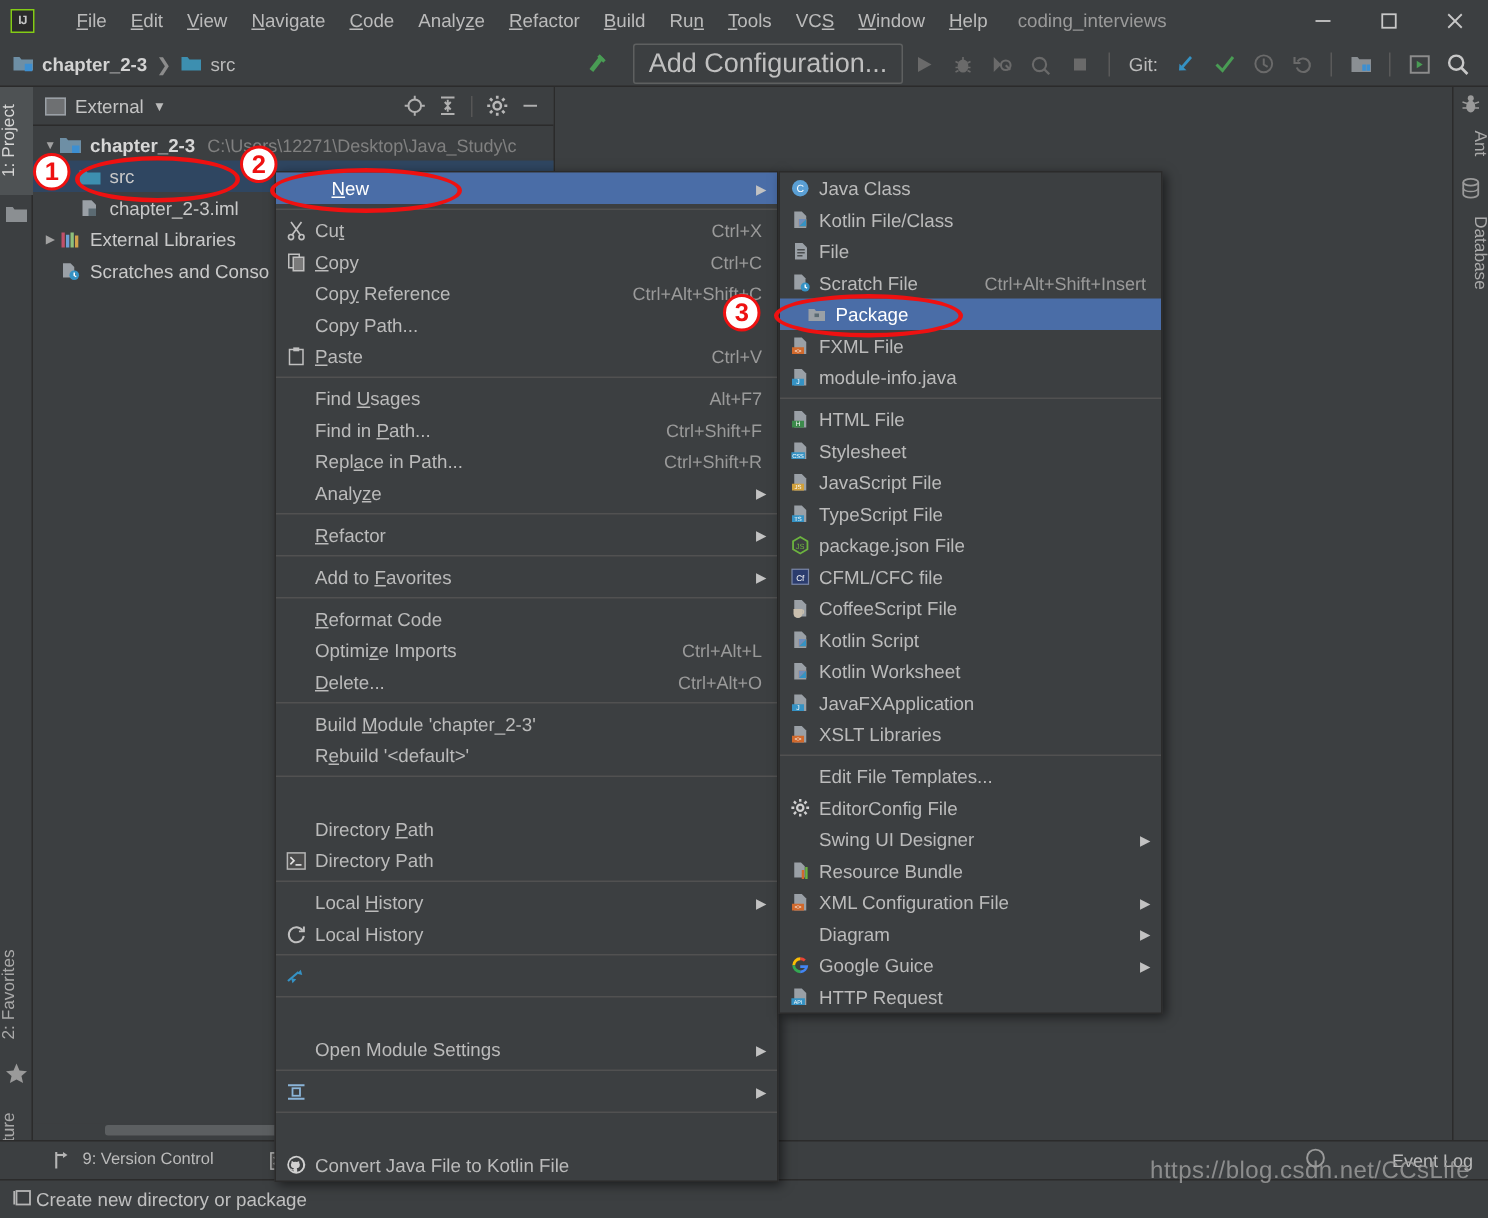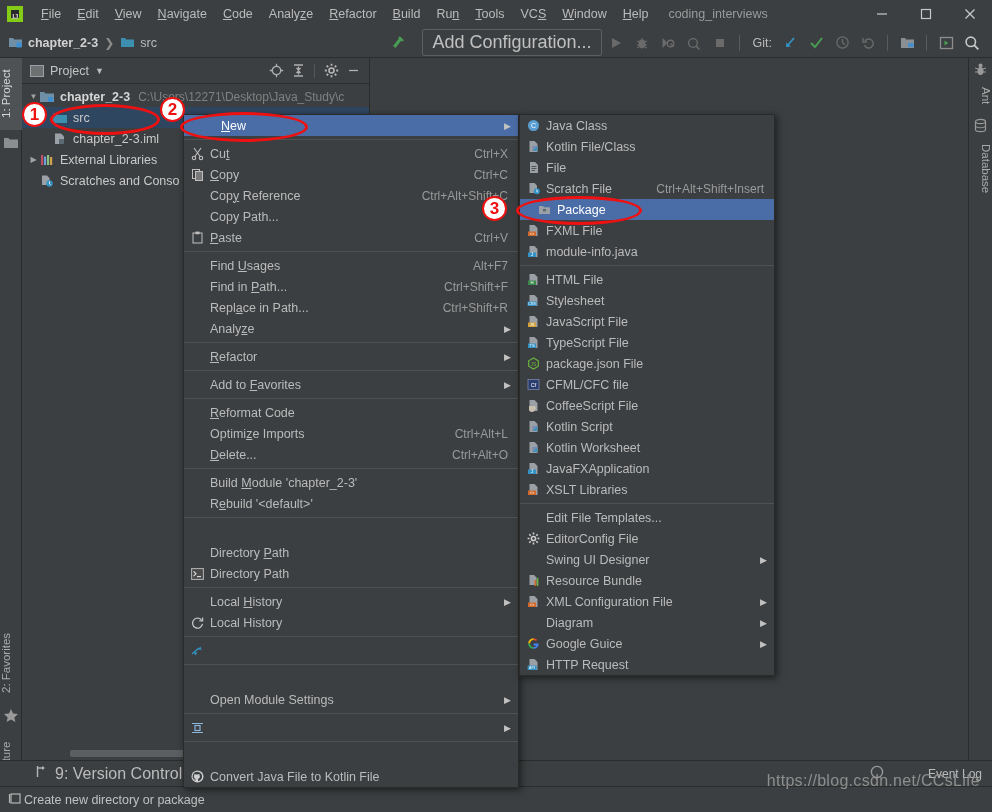--- a/index.html
+++ b/index.html
@@ -12,22 +12,22 @@
     overflow: hidden;
   }
   #app { position: relative; width: 992px; height: 812px; background: #3c3f41; }
 
   
   .menubar {
     position: absolute; left: 0; top: 0; width: 992px; height: 28px;
     background: #3c3f41; display: flex; align-items: center;
   }
   .ij-logo {
-    width: 16px; height: 16px; margin-left: 7px; margin-right: 10px;
-    border: 4px solid #84cc16; background: #2b2b2b; color: #c7c7c7;
+    width: 16px; height: 16px; margin-left: 7px; margin-right: 20px;
+    border: 1px solid #84cc16; background: #2b2b2b; color: #c7c7c7;
     font-size: 8px; font-weight: bold; line-height: 14px; text-align: center;
     letter-spacing: -0.5px;
   }
   .menu-item {
     padding: 2px 8px; font-size: 12.5px; color: #bbbbbb; white-space: nowrap;
     cursor: default;
   }
   .menu-item u { text-decoration: underline; }
   .proj-name { margin-left: 12px; color: #9a9a9a; font-size: 12.5px; }
   .win-btns { position: absolute; right: 0; top: 0; display: flex; height: 28px; align-items: center; }
@@ -140,21 +140,21 @@
   
   .hscroll {
     position: absolute; left: 22px; bottom: 54px; width: 348px; height: 9px; background: #3c3f41;
   }
   .hscroll .thumb { position:absolute; left: 48px; top: 1px; width: 220px; height: 7px; background: #5c5f61; border-radius:2px; }
   .statusbar {
     position: absolute; left: 0; bottom: 26px; width: 992px; height: 26px;
     background: #3c3f41; border-top: 1px solid #2b2b2b;
     display: flex; align-items: center;
   }
-  .sb-item { display: flex; align-items: flex-start; font-size: 16px; color: #bbbbbb; margin-right: 36px; }
+  .sb-item { display: flex; align-items: flex-start; font-size: 11px; color: #bbbbbb; margin-right: 36px; }
   .sb-item .sb-ic { width: 16px; height: 14px; margin-right: 5px; display:flex; align-items:center; justify-content:center; }
   .sb-right { margin-left: auto; display:flex; align-items:center; padding-right: 10px; gap: 40px; }
   .bottombar {
     position: absolute; left: 0; bottom: 0; width: 992px; height: 26px;
     background: #3c3f41; border-top: 1px solid #2b2b2b;
     display: flex; align-items: center;
   }
   .hint { font-size: 12.5px; color: #c0c0c0; margin-left: 8px; }
 
   .watermark {
@@ -351,21 +351,21 @@
         </svg>
     </div>
     <div class="rtab" style="top:78px; height:66px;">Database</div>
   </div>
 
   <div class="editorbg"></div>
 
   <div class="projwin">
     <div class="projhdr">
       <div class="proj-ic"></div>
-      <span class="projhdr-title">Project</span>
+      <span class="projhdr-title">External</span>
       <span class="caret">▼</span>
       <div class="projhdr-right">
         <div class="hdr-ic">
           <svg width="15" height="15" viewBox="0 0 15 15">
               <circle cx="7.5" cy="7.5" r="4.2" fill="none" stroke="#b0b0b0" stroke-width="1.3"></circle>
               <path d="M7.5 0.8 v3 M7.5 11.2 v3 M0.8 7.5 h3 M11.2 7.5 h3" stroke="#b0b0b0" stroke-width="1.3"></path>
             </svg>
         </div>
         <div class="hdr-ic">
           <svg width="15" height="15" viewBox="0 0 15 15">

